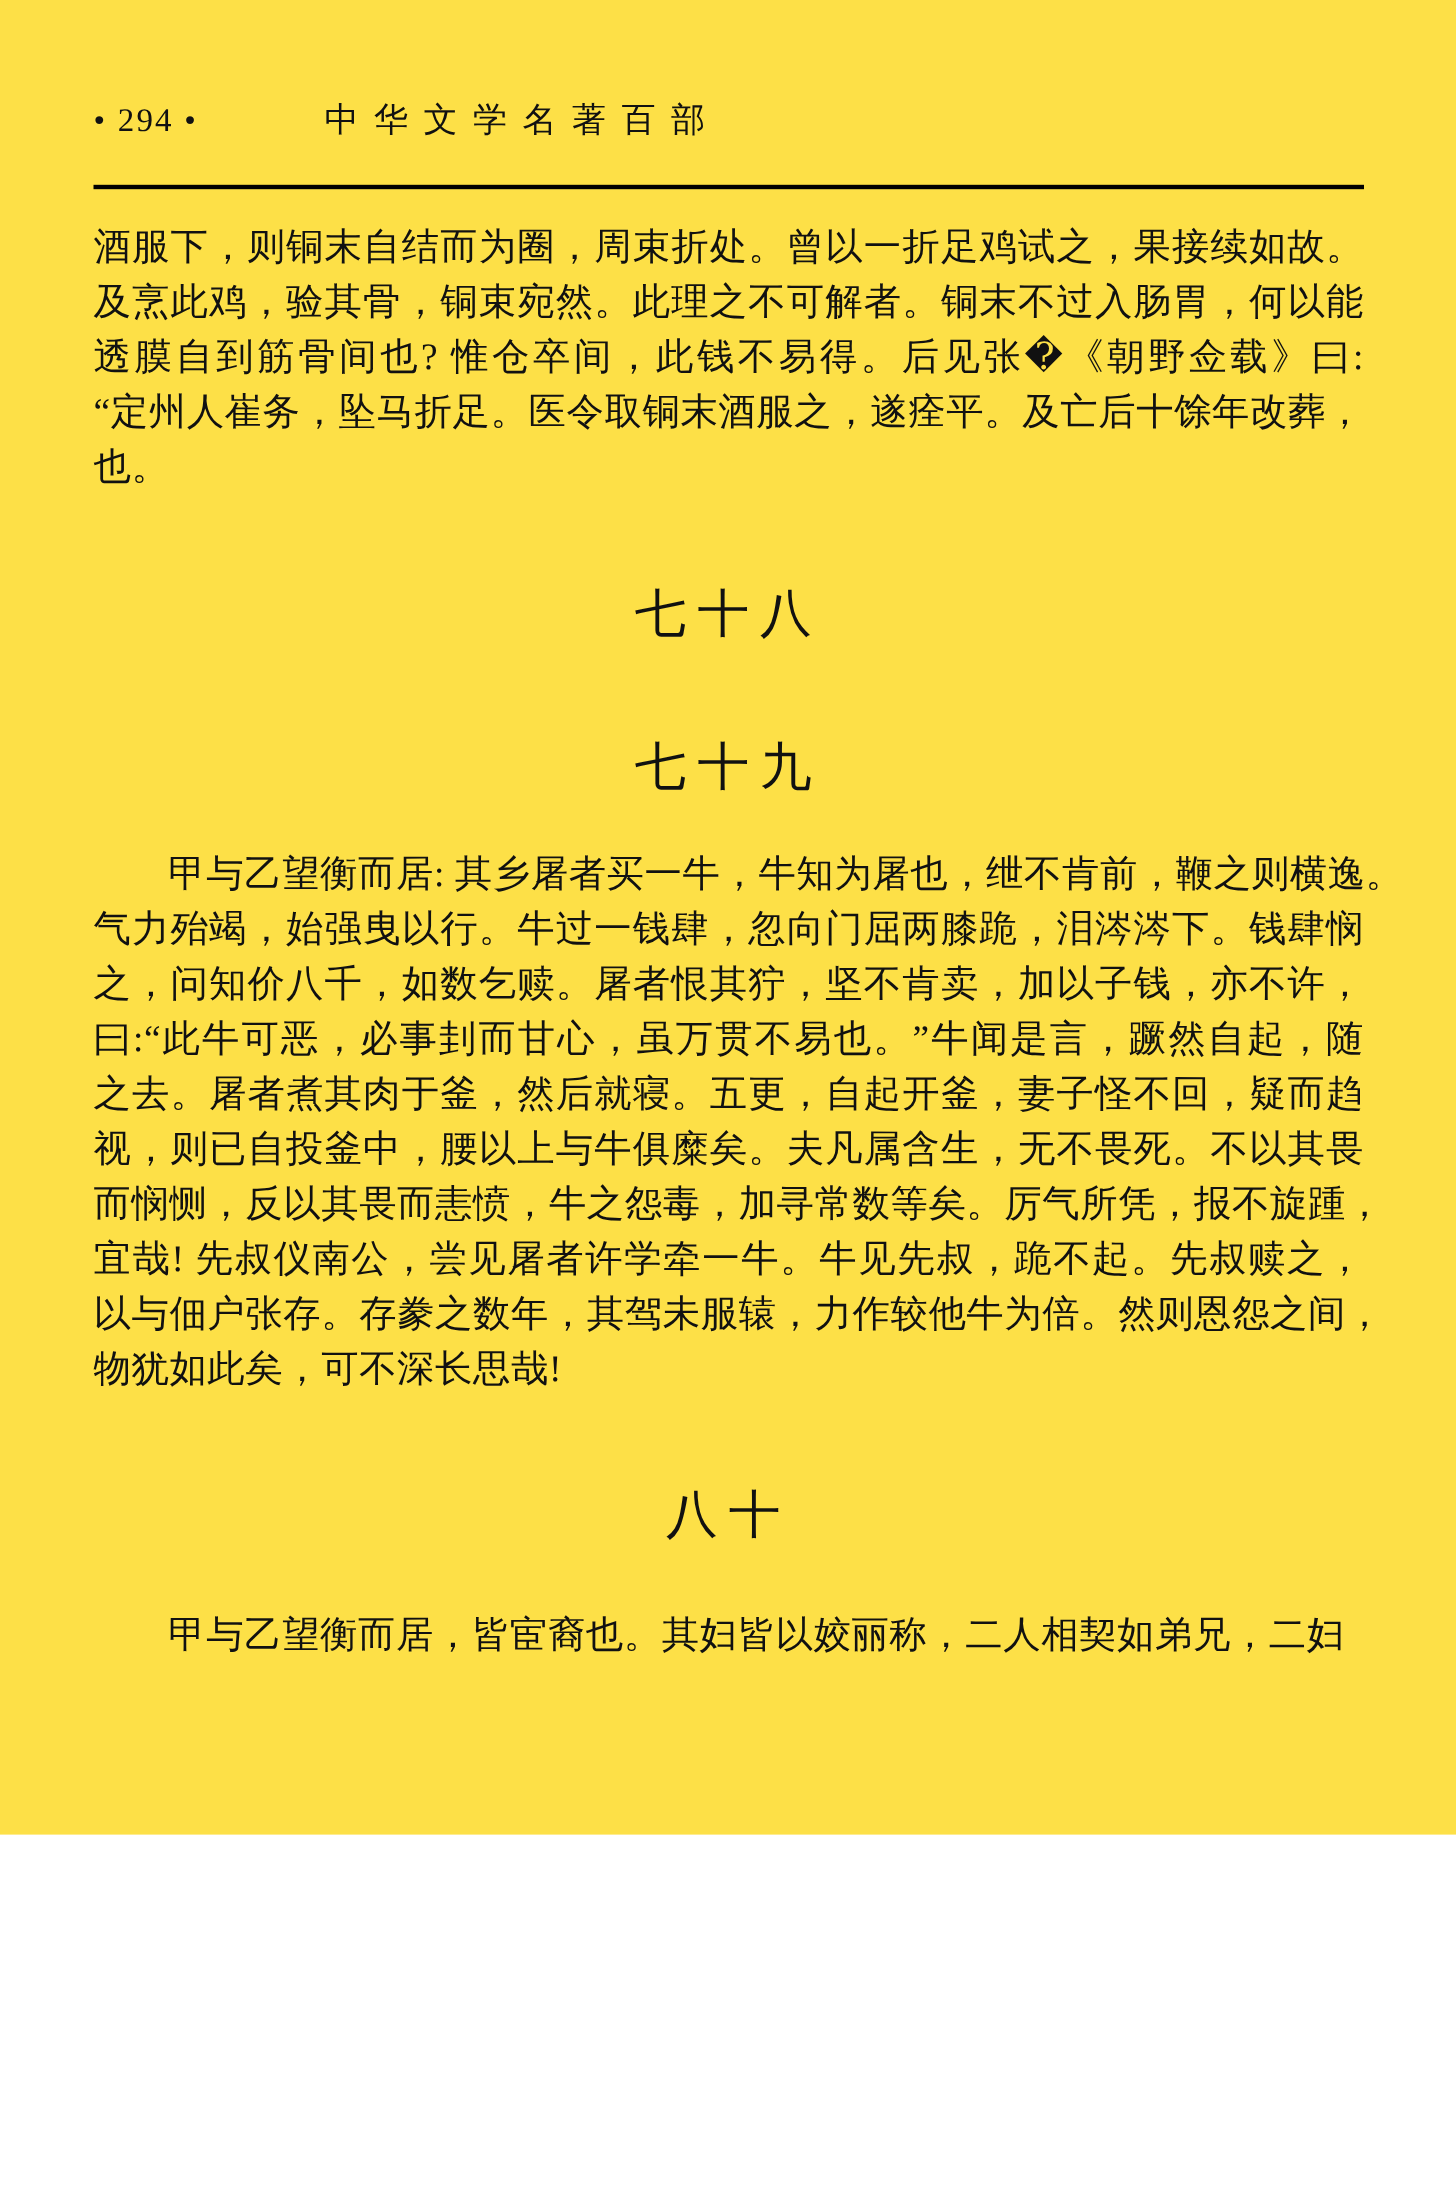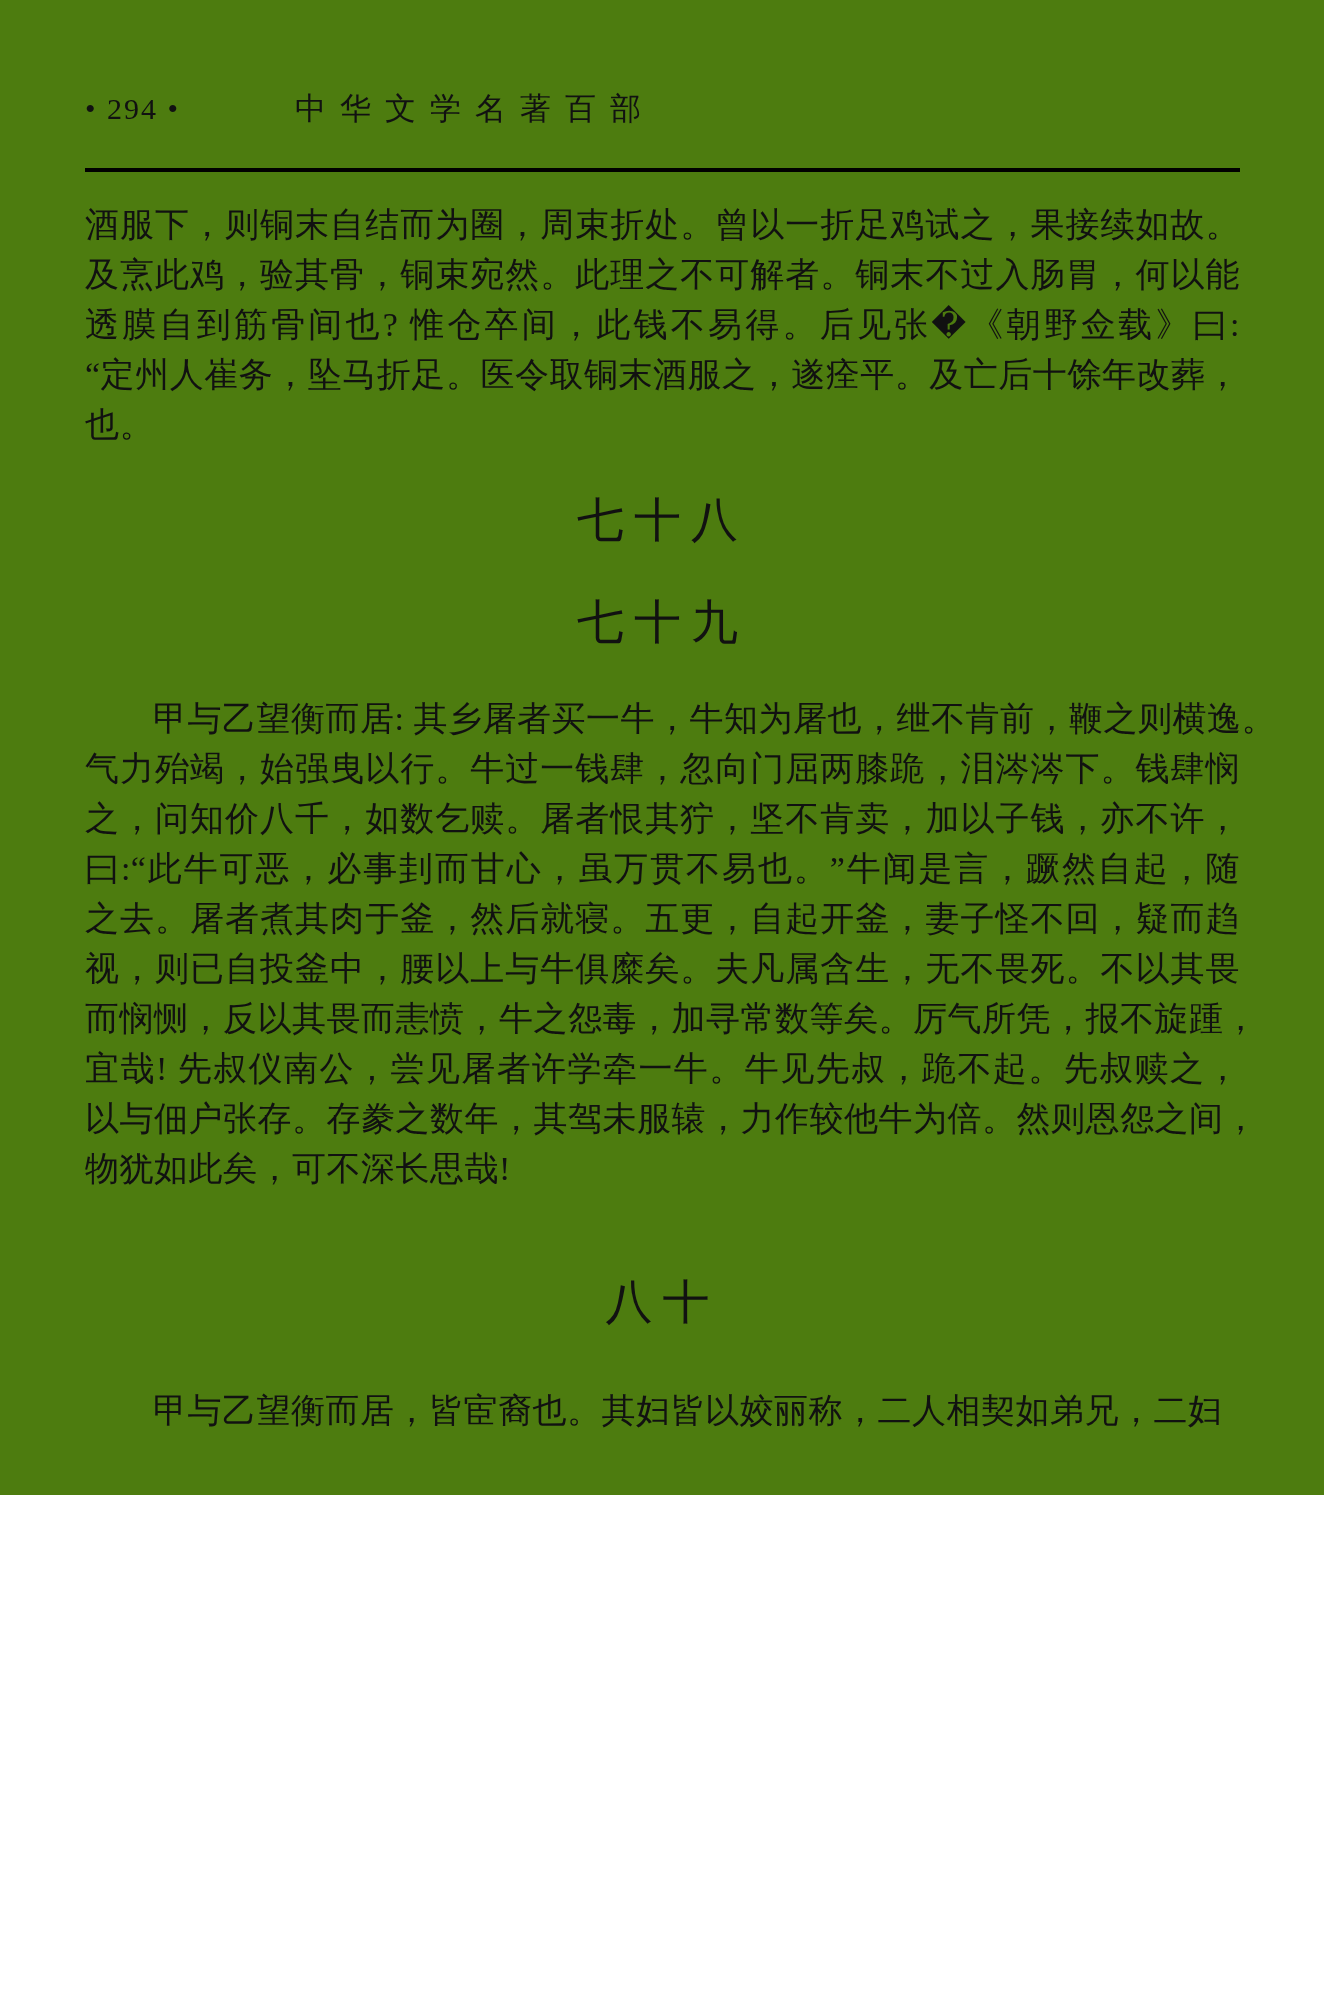--- a/index.html
+++ b/index.html
@@ -4,22 +4,22 @@
 <style>
   html, body {
     margin: 0;
     padding: 0;
     background: #ffffff;
     color: #111111;
   }
   .page {
     position: relative;
     width: 1324px;
-    height: 1495px;
-    background: #4d7c0f;
+    height: 1668px;
+    background: #fde047;
     box-sizing: border-box;
     padding: 88px 84px 0 85px;
     font-family: "Liberation Serif", "DejaVu Serif", serif;
     overflow: hidden;
   }
   .page-header {
     display: flex;
     align-items: baseline;
     height: 44px;
   }
@@ -60,21 +60,21 @@
     text-align-last: left;
   }
   .line.indent {
     text-indent: 2em;
   }
   .section-heading {
     text-align: center;
     font-size: 47px;
     letter-spacing: 10px;
     line-height: 60px;
-    margin-top: 40px;
+    margin-top: 79px;
     margin-bottom: 42px;
     font-weight: 400;
   }
   .section-heading.h-last {
     margin-top: 82px;
     margin-bottom: 50px;
     font-family: Liberation Mono, monospace;
   }
 </style>
 </head>

